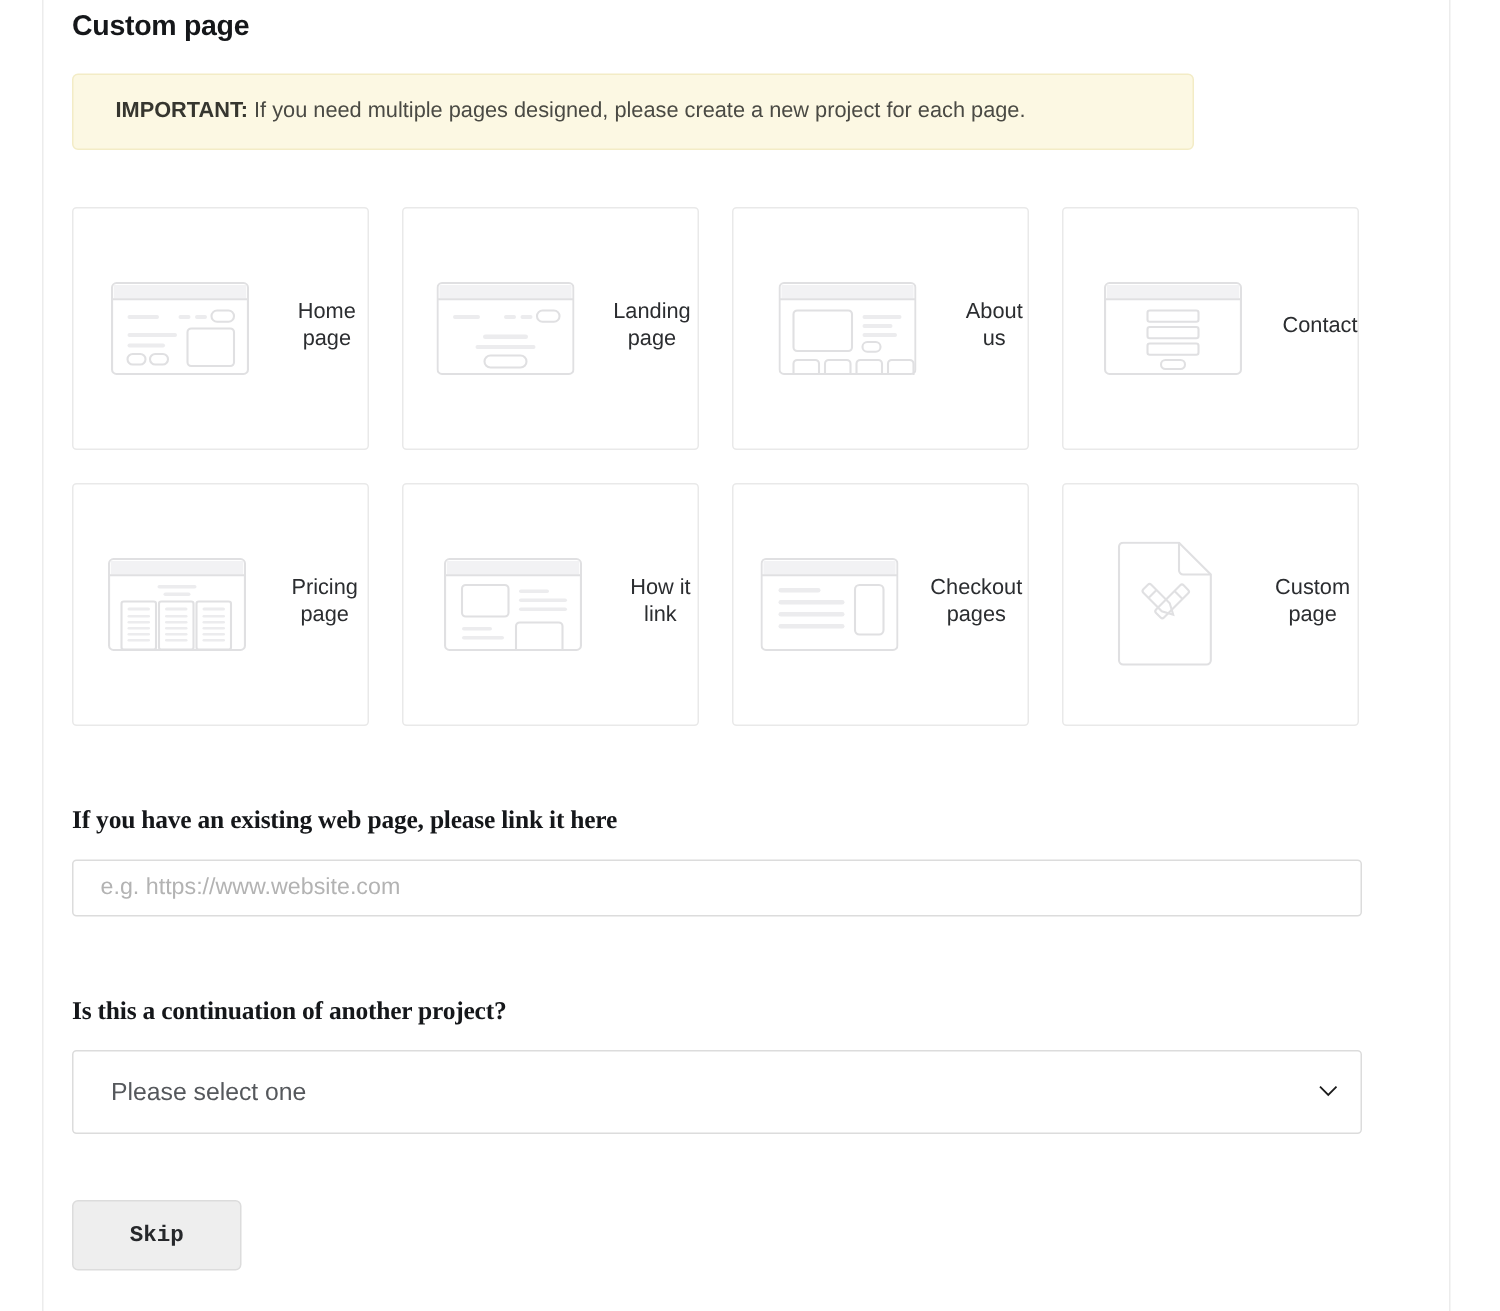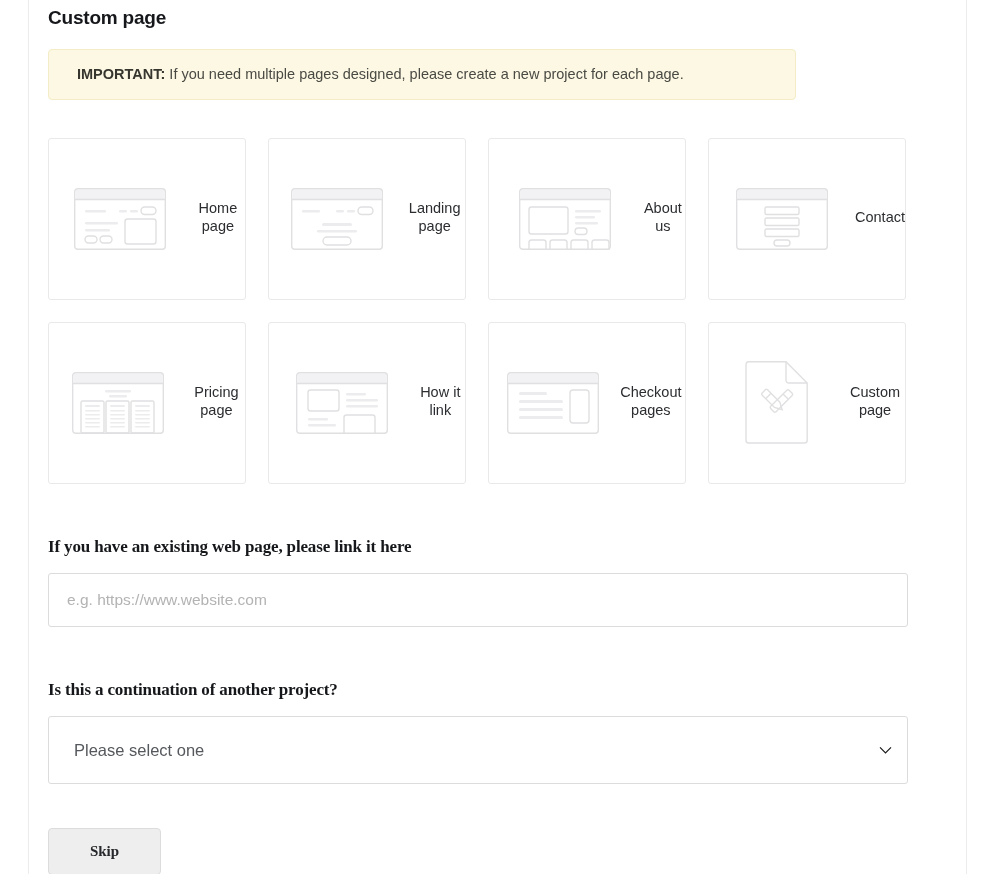--- a/index.html
+++ b/index.html
@@ -92,36 +92,36 @@
     font-weight: bold;
     color: #15171a;
     letter-spacing: -0.15px;
     line-height: 22px;
     margin-bottom: 15px;
     font-family: Liberation Serif, serif;
   }
   .text-input {
     display: block;
     width: 860px;
-    height: 54px;
+    height: 38px;
     border: 1px solid #dcdcdc;
     border-radius: 3px;
     background: #fff;
     padding: 0 18px;
     font-size: 15.5px;
     font-family: "Liberation Sans", sans-serif;
     color: #333;
     outline: none;
   }
   .text-input::placeholder { color: #b3b3b3; }
 
   .select-wrap { position: relative; width: 860px; }
   .select-box {
     width: 860px;
-    height: 68px;
+    height: 56px;
     border: 1px solid #dcdcdc;
     border-radius: 3px;
     background: #fff;
     padding: 0 40px 0 25px;
     font-size: 16.5px;
     color: #55585c;
     display: flex;
     align-items: center;
     cursor: pointer;
   }
@@ -133,21 +133,21 @@
     color: #1b1b1b;
   }
 
   .actions { margin-top: 44px; }
   .skip-btn {
     width: 113px;
     height: 47px;
     background: #eeeeee;
     border: 1px solid #dcdcdc;
     border-radius: 4px;
-    font-family: Liberation Serif, serif;
+    font-family: Liberation Mono, monospace;
     font-size: 15px;
     font-weight: bold;
     color: #26282b;
     cursor: pointer;
   }
 
   .wf { stroke: #e0e0e2; fill: none; stroke-width: 1.4; }
   .wf-fill { fill: #ececee; stroke: none; }
   .wf-bar { fill: #f2f2f4; stroke: none; }
 </style>

